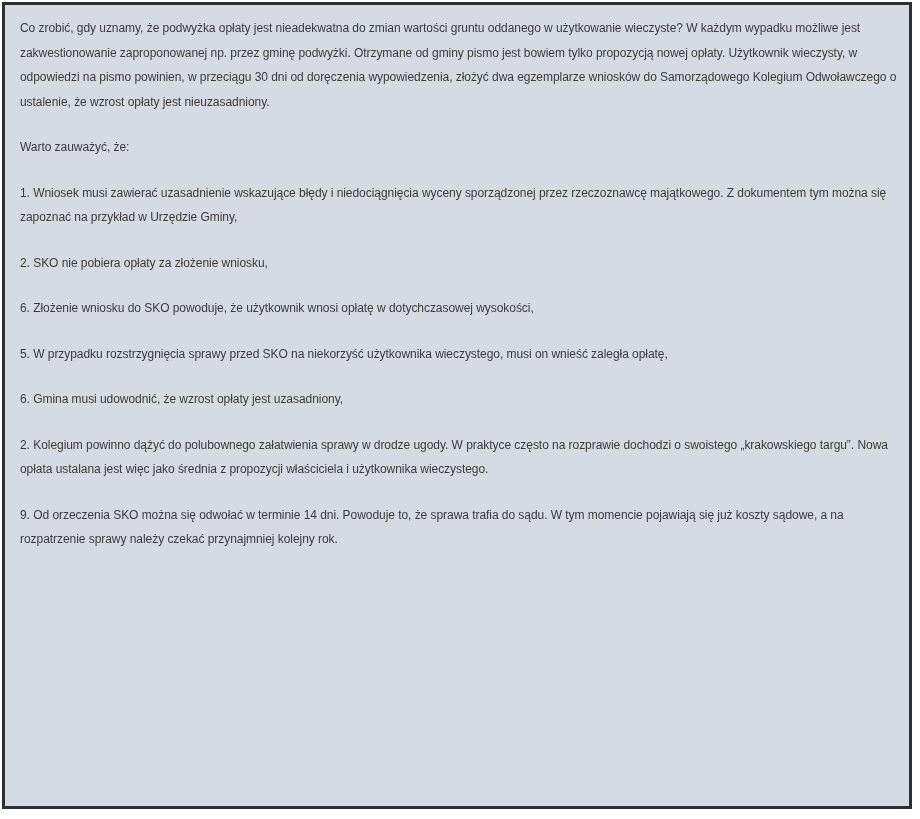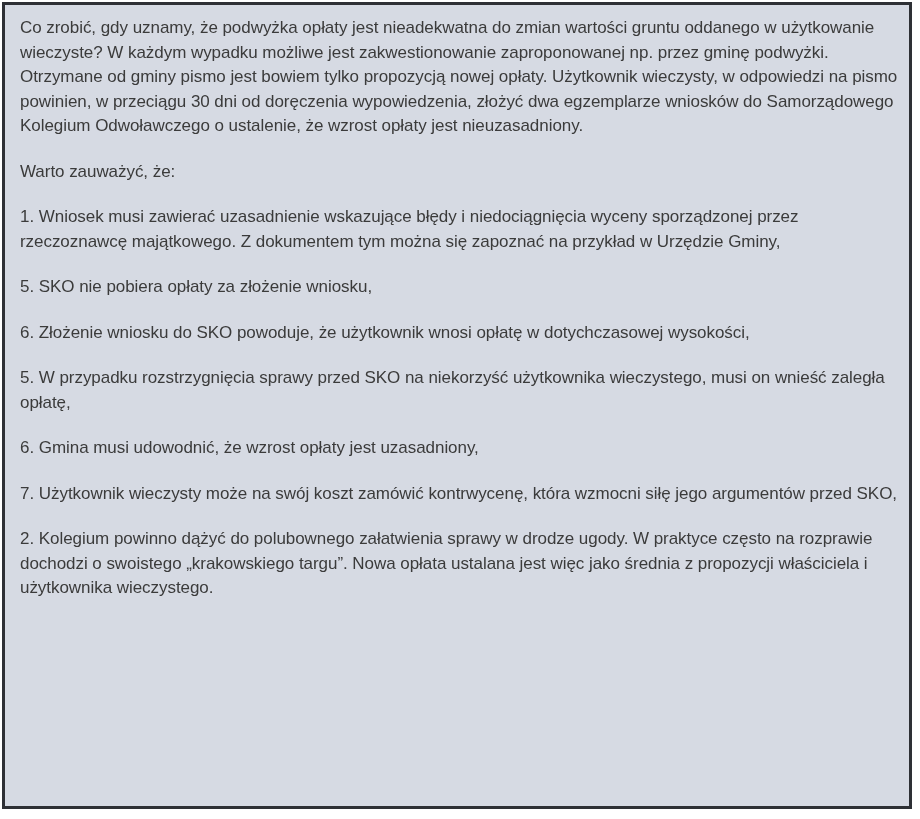--- a/index.html
+++ b/index.html
@@ -17,35 +17,35 @@
       position: absolute;
       left: 2px;
       top: 2px;
       width: 910px;
       height: 807px;
       box-sizing: border-box;
       border: 3px solid #2e3035;
       background: #d6dae3;
       padding: 11px 6px 0 15px;
       font-family: "Liberation Sans", "DejaVu Sans", sans-serif;
-      font-size: 17px;
+      font-size: 12px;
       line-height: 24.5px;
       color: #3b3b3b;
     }
     .box p {
       margin: 0 0 21px 0;
       letter-spacing: -0.05px;
     }
   </style>
 </head>
 <body>
 
 <div class="box">
   <p>Co zrobić, gdy uznamy, że podwyżka opłaty jest nieadekwatna do zmian wartości gruntu oddanego w użytkowanie wieczyste? W każdym wypadku możliwe jest zakwestionowanie zaproponowanej np. przez gminę podwyżki. Otrzymane od gminy pismo jest bowiem tylko propozycją nowej opłaty. Użytkownik wieczysty, w odpowiedzi na pismo powinien, w przeciągu 30 dni od doręczenia wypowiedzenia, złożyć dwa egzemplarze wniosków do Samorządowego Kolegium Odwoławczego o ustalenie, że wzrost opłaty jest nieuzasadniony.</p>
   <p>Warto zauważyć, że:</p>
   <p>1. Wniosek musi zawierać uzasadnienie wskazujące błędy i niedociągnięcia wyceny sporządzonej przez rzeczoznawcę majątkowego. Z dokumentem tym można się zapoznać na przykład w Urzędzie Gminy,</p>
-  <p>5. SKO nie pobiera opłaty za złożenie wniosku,</p>
+  <p>2. SKO nie pobiera opłaty za złożenie wniosku,</p>
   <p>6. Złożenie wniosku do SKO powoduje, że użytkownik wnosi opłatę w dotychczasowej wysokości,</p>
   <p>5. W przypadku rozstrzygnięcia sprawy przed SKO na niekorzyść użytkownika wieczystego, musi on wnieść zaległa opłatę,</p>
   <p>6. Gmina musi udowodnić, że wzrost opłaty jest uzasadniony,</p>
-  <p>7. Użytkownik wieczysty może na swój koszt zamówić kontrwycenę, która wzmocni siłę jego argumentów przed SKO,</p>
   <p>2. Kolegium powinno dążyć do polubownego załatwienia sprawy w drodze ugody. W praktyce często na rozprawie dochodzi o swoistego „krakowskiego targu”. Nowa opłata ustalana jest więc jako średnia z propozycji właściciela i użytkownika wieczystego.</p>
+  <p>9. Od orzeczenia SKO można się odwołać w terminie 14 dni. Powoduje to, że sprawa trafia do sądu. W tym momencie pojawiają się już koszty sądowe, a na rozpatrzenie sprawy należy czekać przynajmniej kolejny rok.</p>
 </div>
 
 </body></html>

